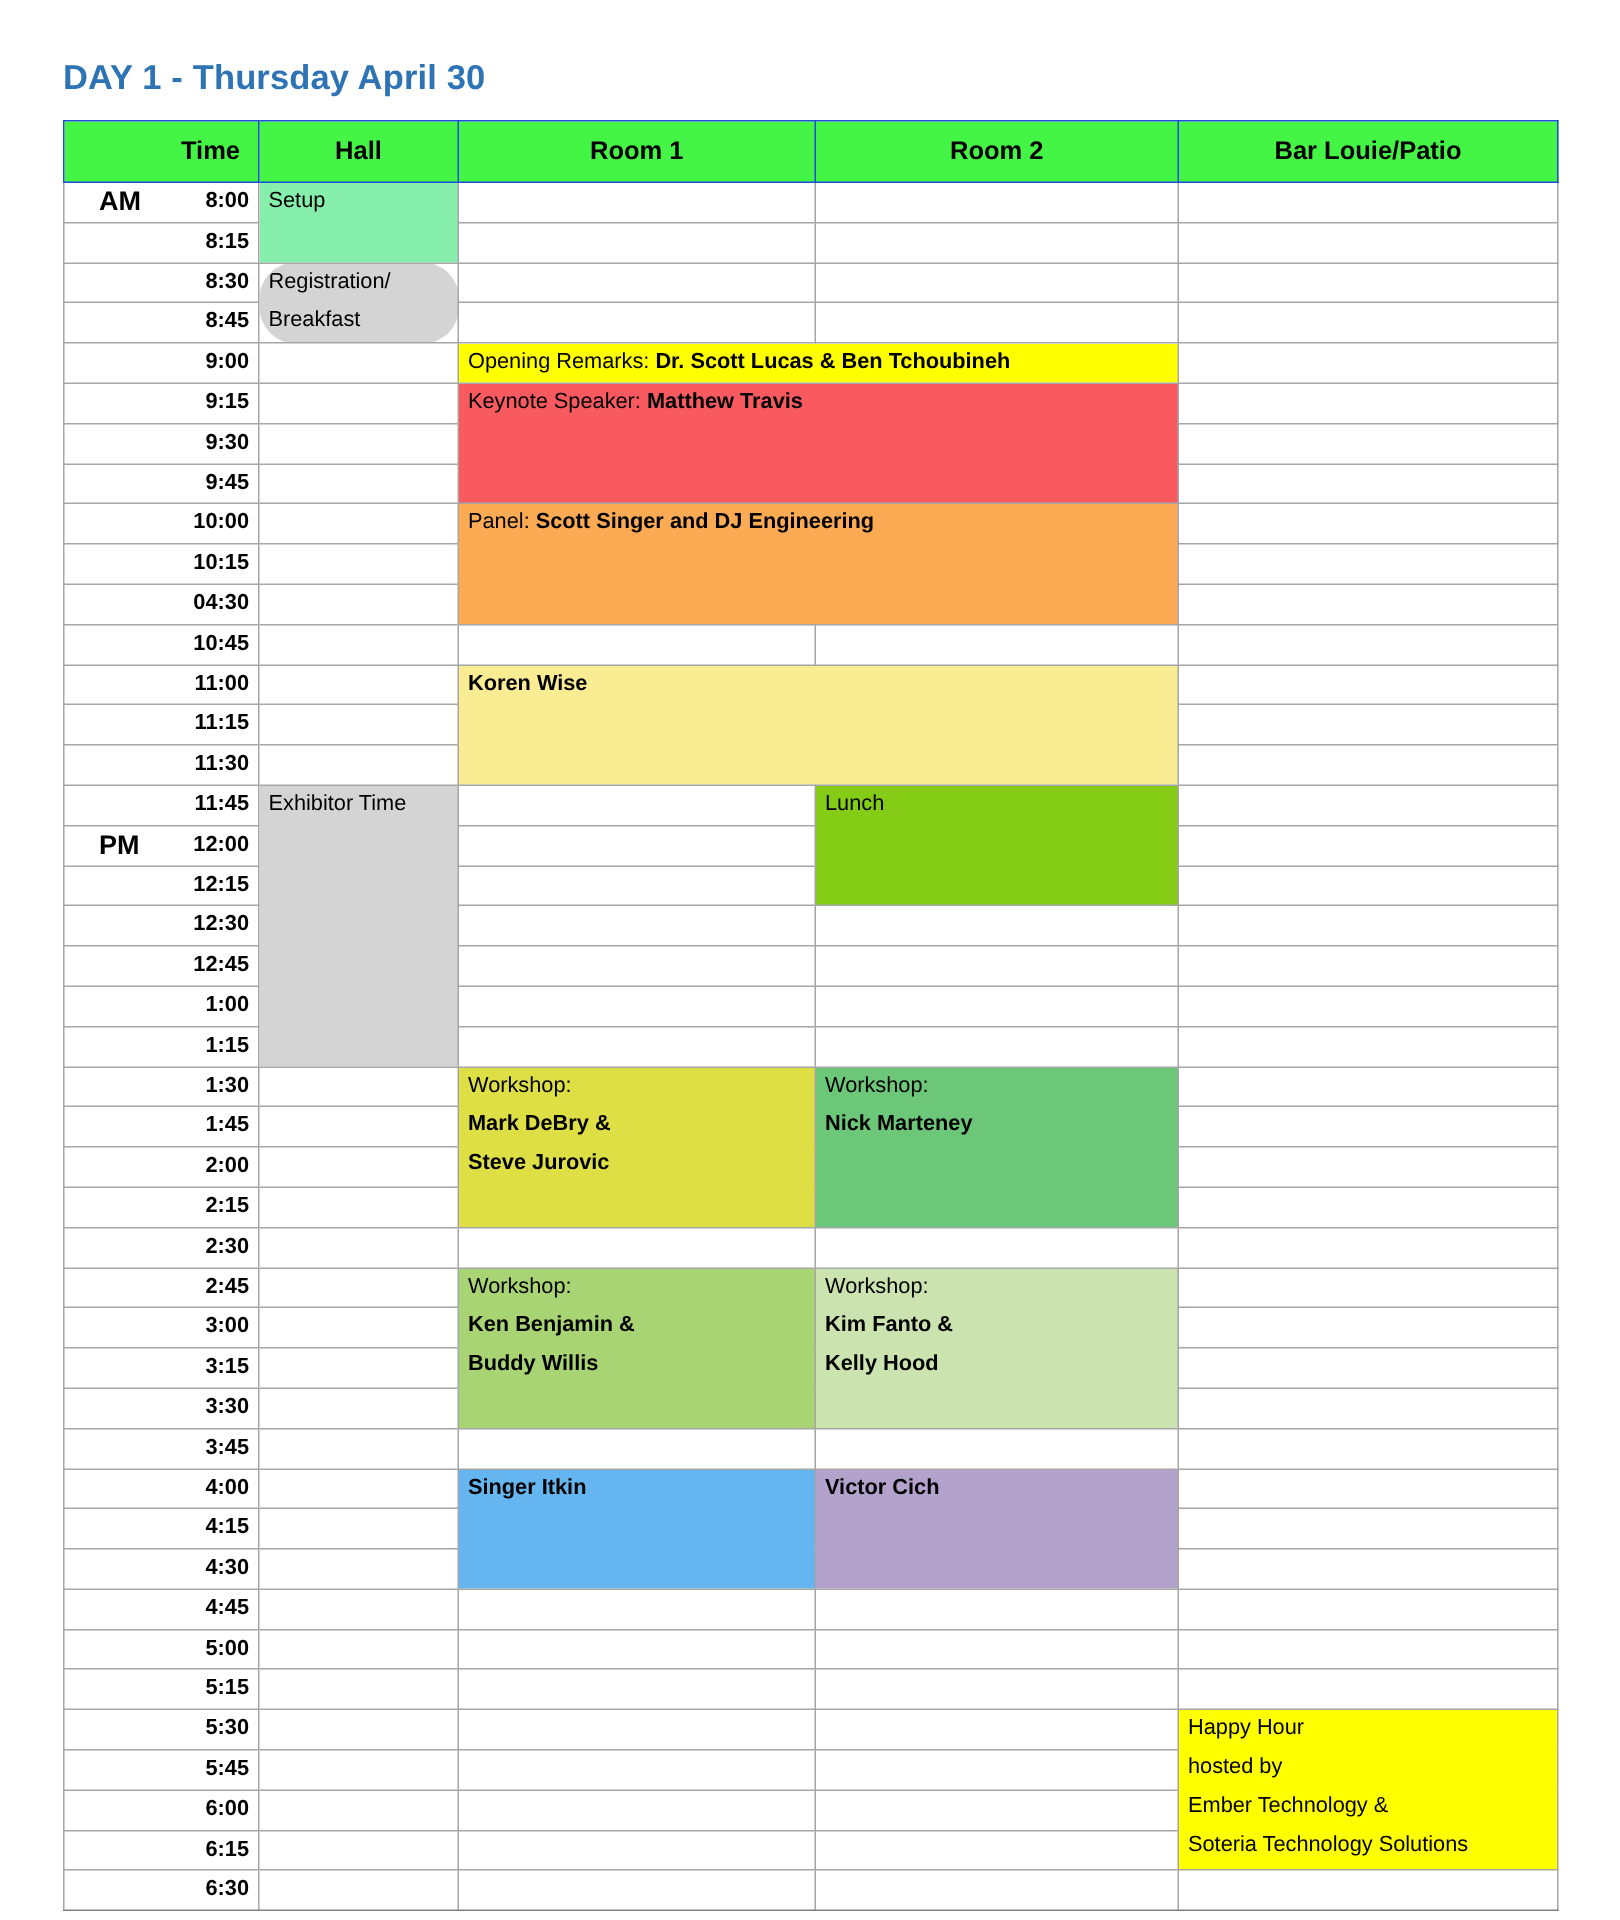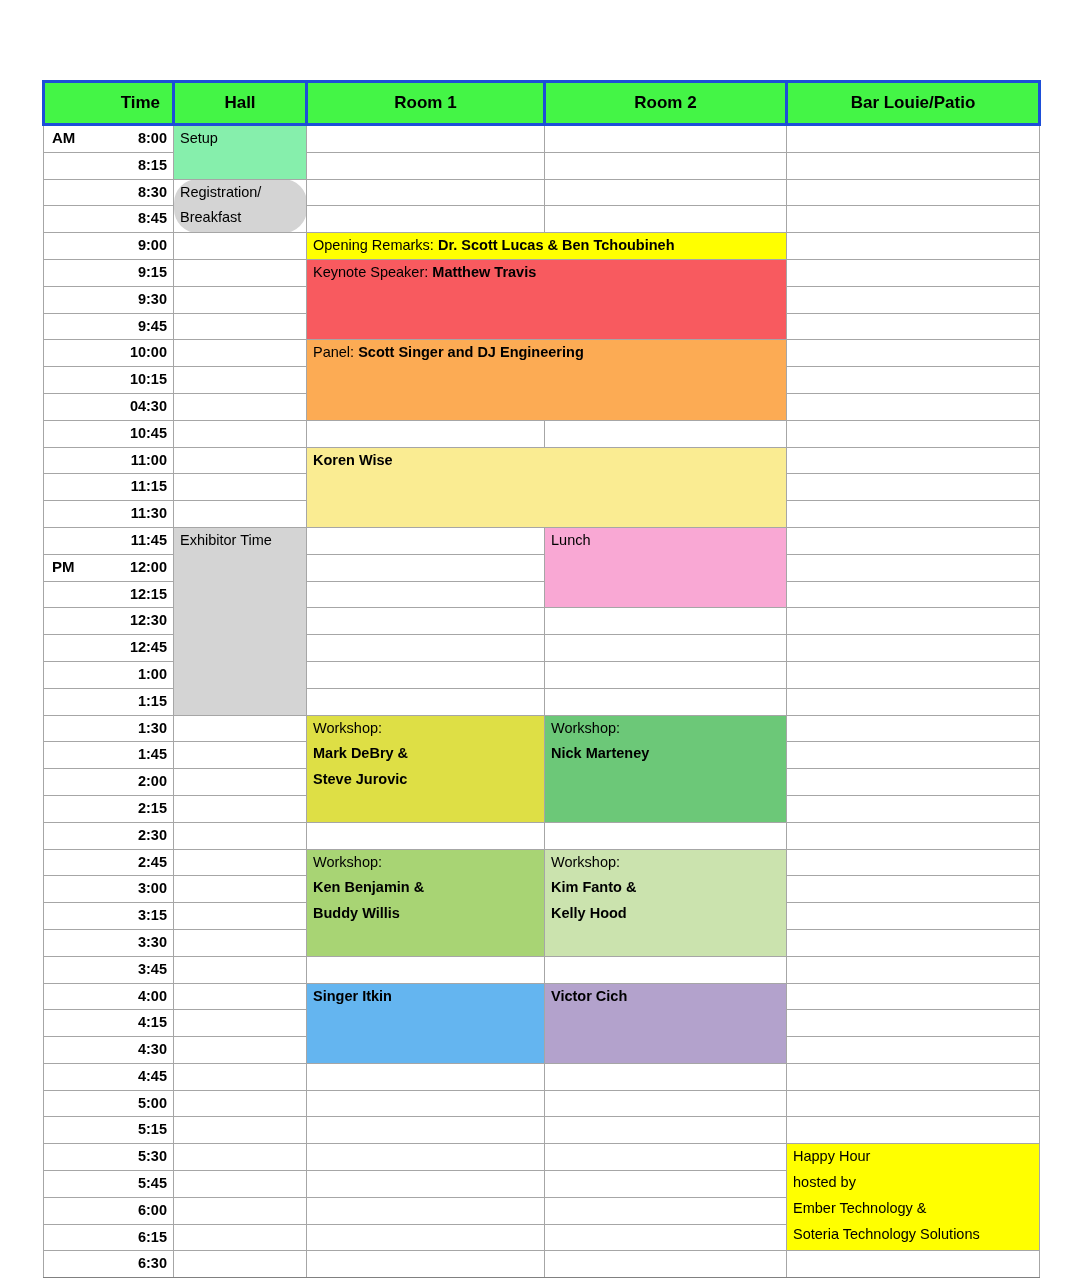--- a/index.html
+++ b/index.html
@@ -43,21 +43,21 @@
   table.schedule col.c-room2  { width: 242px; }
   table.schedule col.c-bar    { width: 253px; }
 
   table.schedule th {
     background: #44F546;
     color: #000000;
     font-size: 17px;
     font-weight: bold;
     height: 40px;
     text-align: center;
-    border: 3px solid #1d4ed8;
+    border: 1px solid #1d4ed8;
     padding: 0;
   }
   table.schedule th.th-time { text-align: right; padding-right: 12px; }
 
   table.schedule td {
     height: 25.8px;
     border: 1px solid #A6A6A6;
     padding: 0 6px;
     font-size: 14.5px;
     color: #000000;
@@ -69,44 +69,45 @@
   td.time-cell {
     text-align: right;
     font-weight: bold;
     font-size: 15px;
     padding-right: 12px;
     position: relative;
     border-left: 1px solid #808080;
   }
   td.time-cell .ampm {
     position: absolute;
-    left: 8px;
+    left: 23px;
     top: 0;
     font-weight: bold;
-    font-size: 15px;
+    font-size: 18px;
   }
   td.blank { background: #FFFFFF; }
 
   
   td.ev {
     vertical-align: top;
     white-space: nowrap;
     border: 1px solid #595959;
   }
   td.ev .lbl { display: block; line-height: 25.8px; }
   td.ev .lbl.b { font-weight: bold; }
 
   td.last-col { border-right: 1px solid #808080; }
   tr.last-row td { border-bottom: 1px solid #808080; }
 </style>
 </head>
 <body>
 
 <div class="page">
 
+  <div class="day-title">DAY 1 - Thursday April 30</div>
 
   <table class="schedule">
     <colgroup>
       <col class="c-time">
         <col class="c-hall">
         <col class="c-room1">
         <col class="c-room2">
         <col class="c-bar">
     </colgroup>
     <thead>
@@ -218,21 +219,21 @@
           <td class="time-cell">11:30</td>
           <td class="blank"></td>
           <td class="blank last-col"></td>
         </tr>
         <tr>
           <td class="time-cell">11:45</td>
           <td class="ev" rowspan="7" style="background: rgb(212, 212, 212);">
             <span class="lbl">Exhibitor Time</span>
           </td>
           <td class="blank"></td>
-          <td class="ev" rowspan="3" style="background: #f9a8d4;">
+          <td class="ev" rowspan="3" style="background: #84cc16;">
             <span class="lbl">Lunch</span>
           </td>
           <td class="blank last-col"></td>
         </tr>
         <tr>
           <td class="time-cell"><span class="ampm">PM</span>12:00</td>
           <td class="blank"></td>
           <td class="blank last-col"></td>
         </tr>
         <tr>

